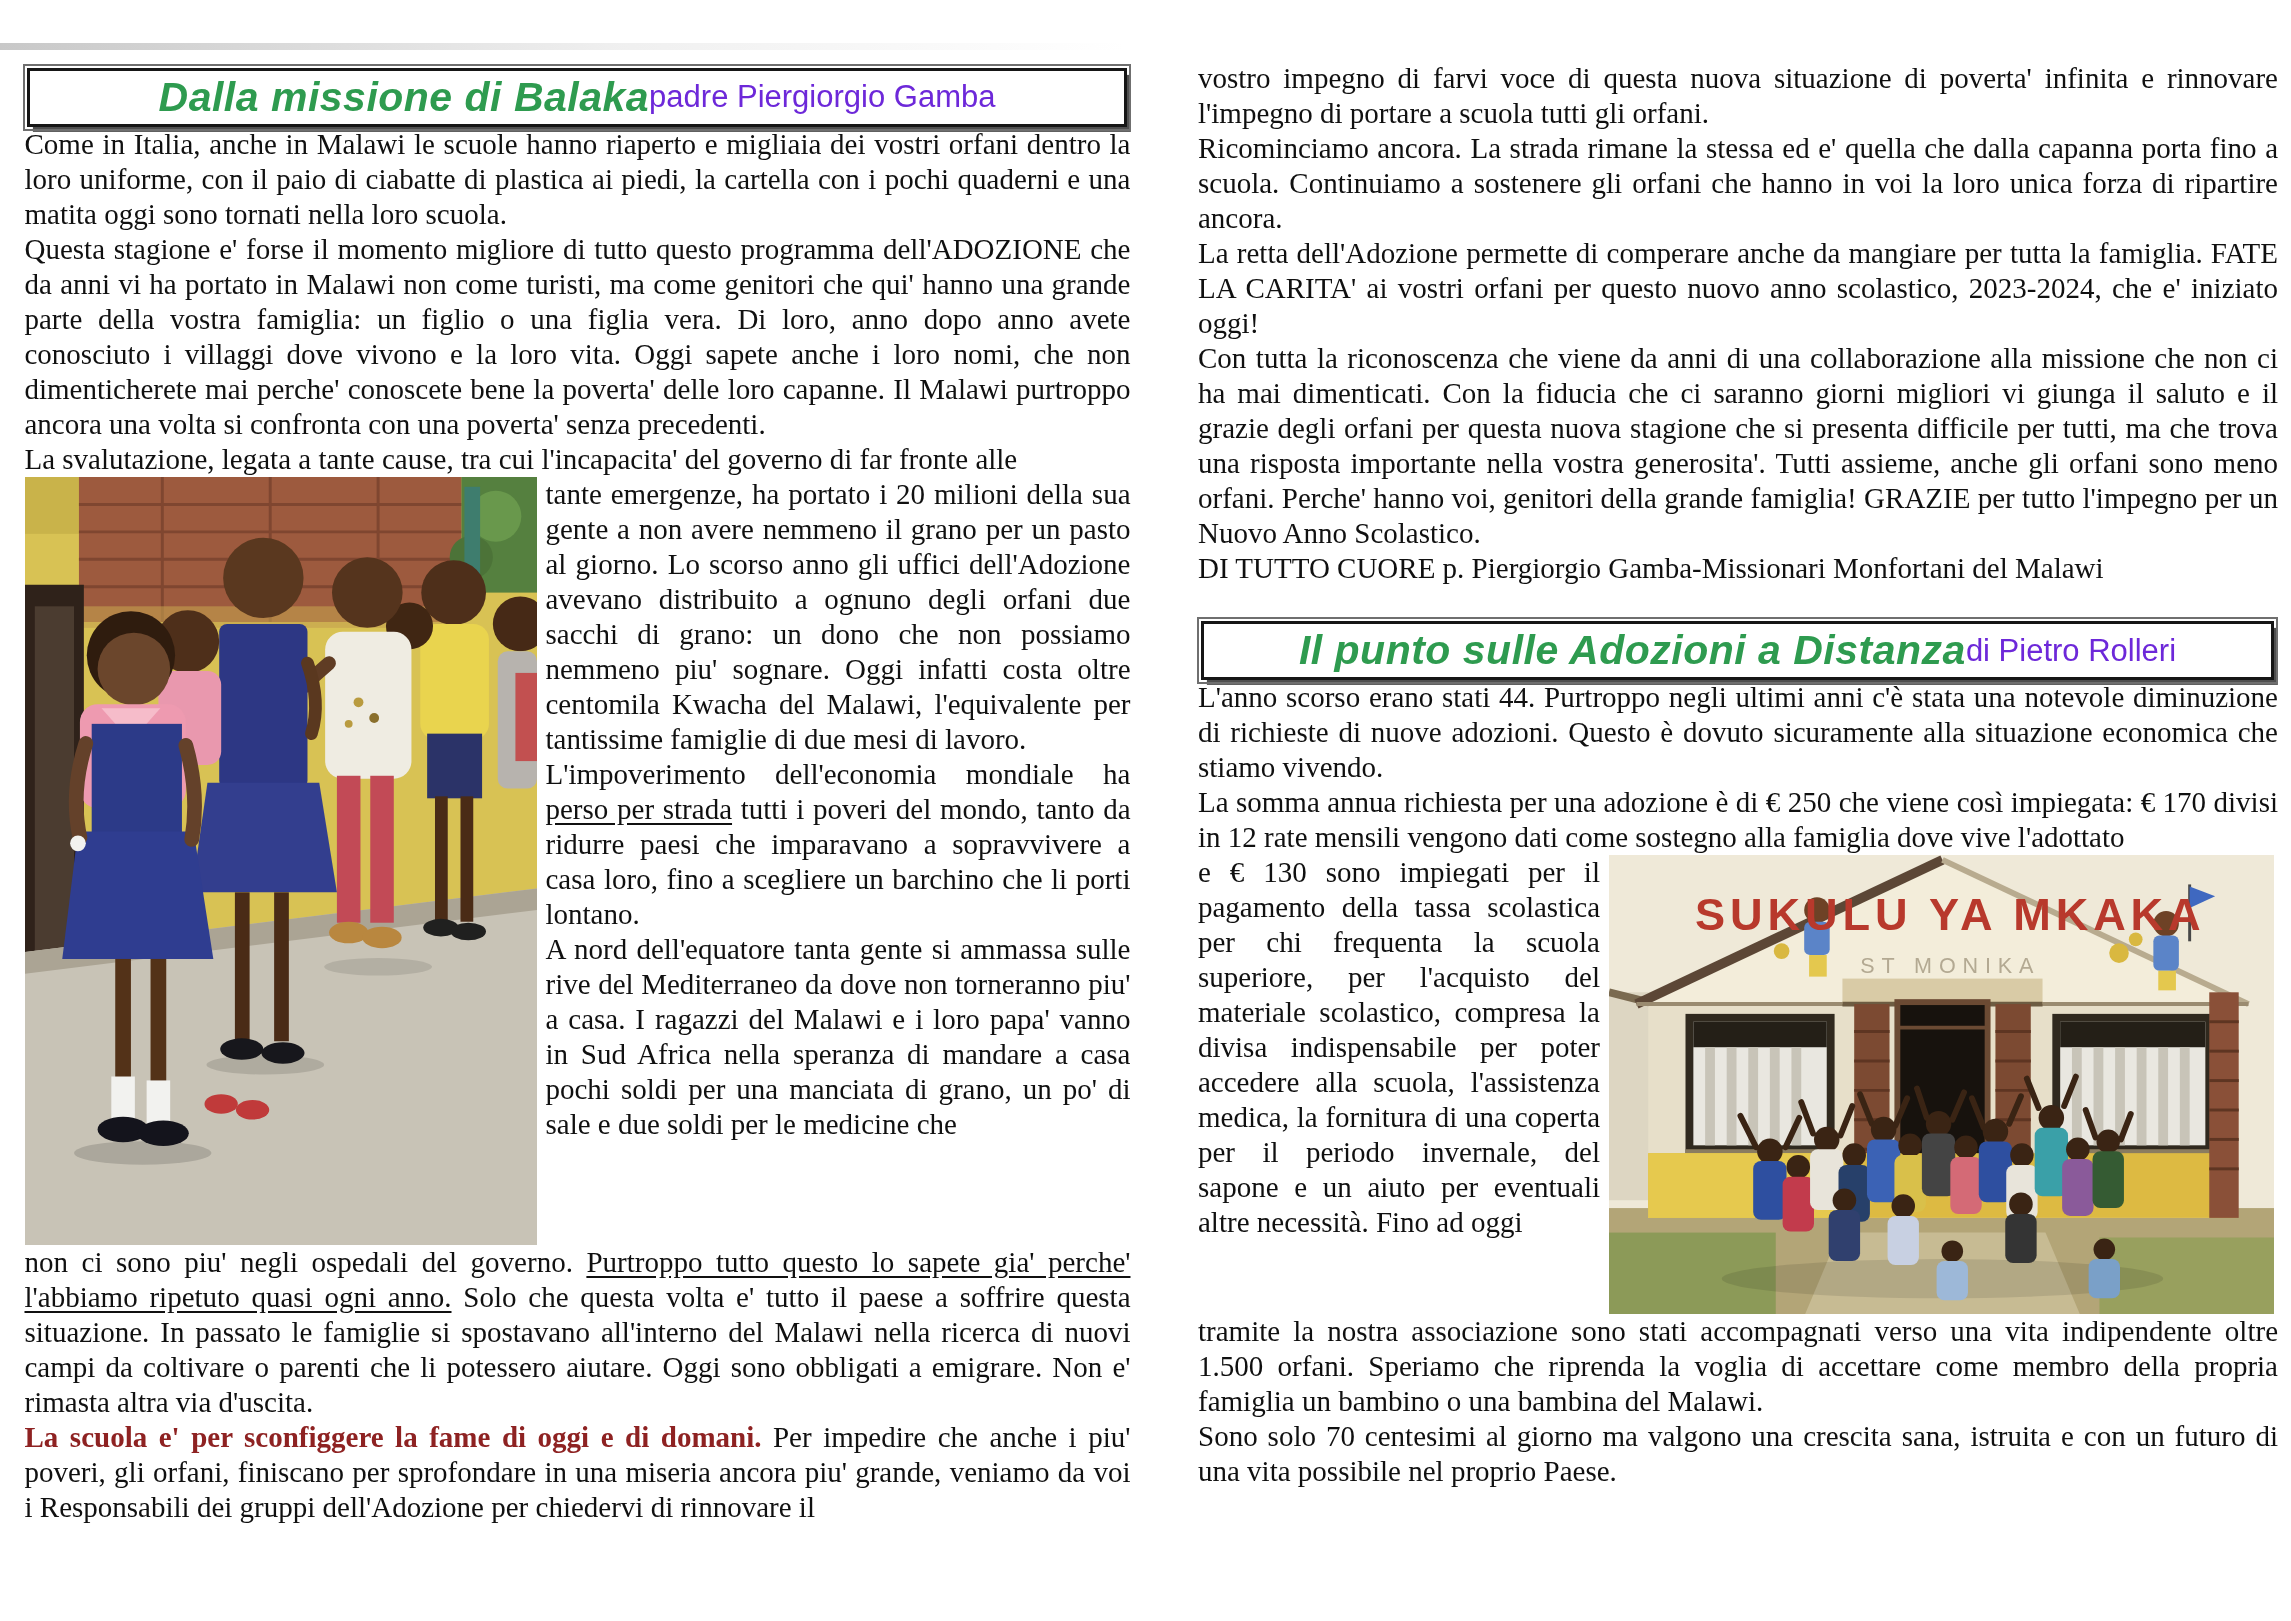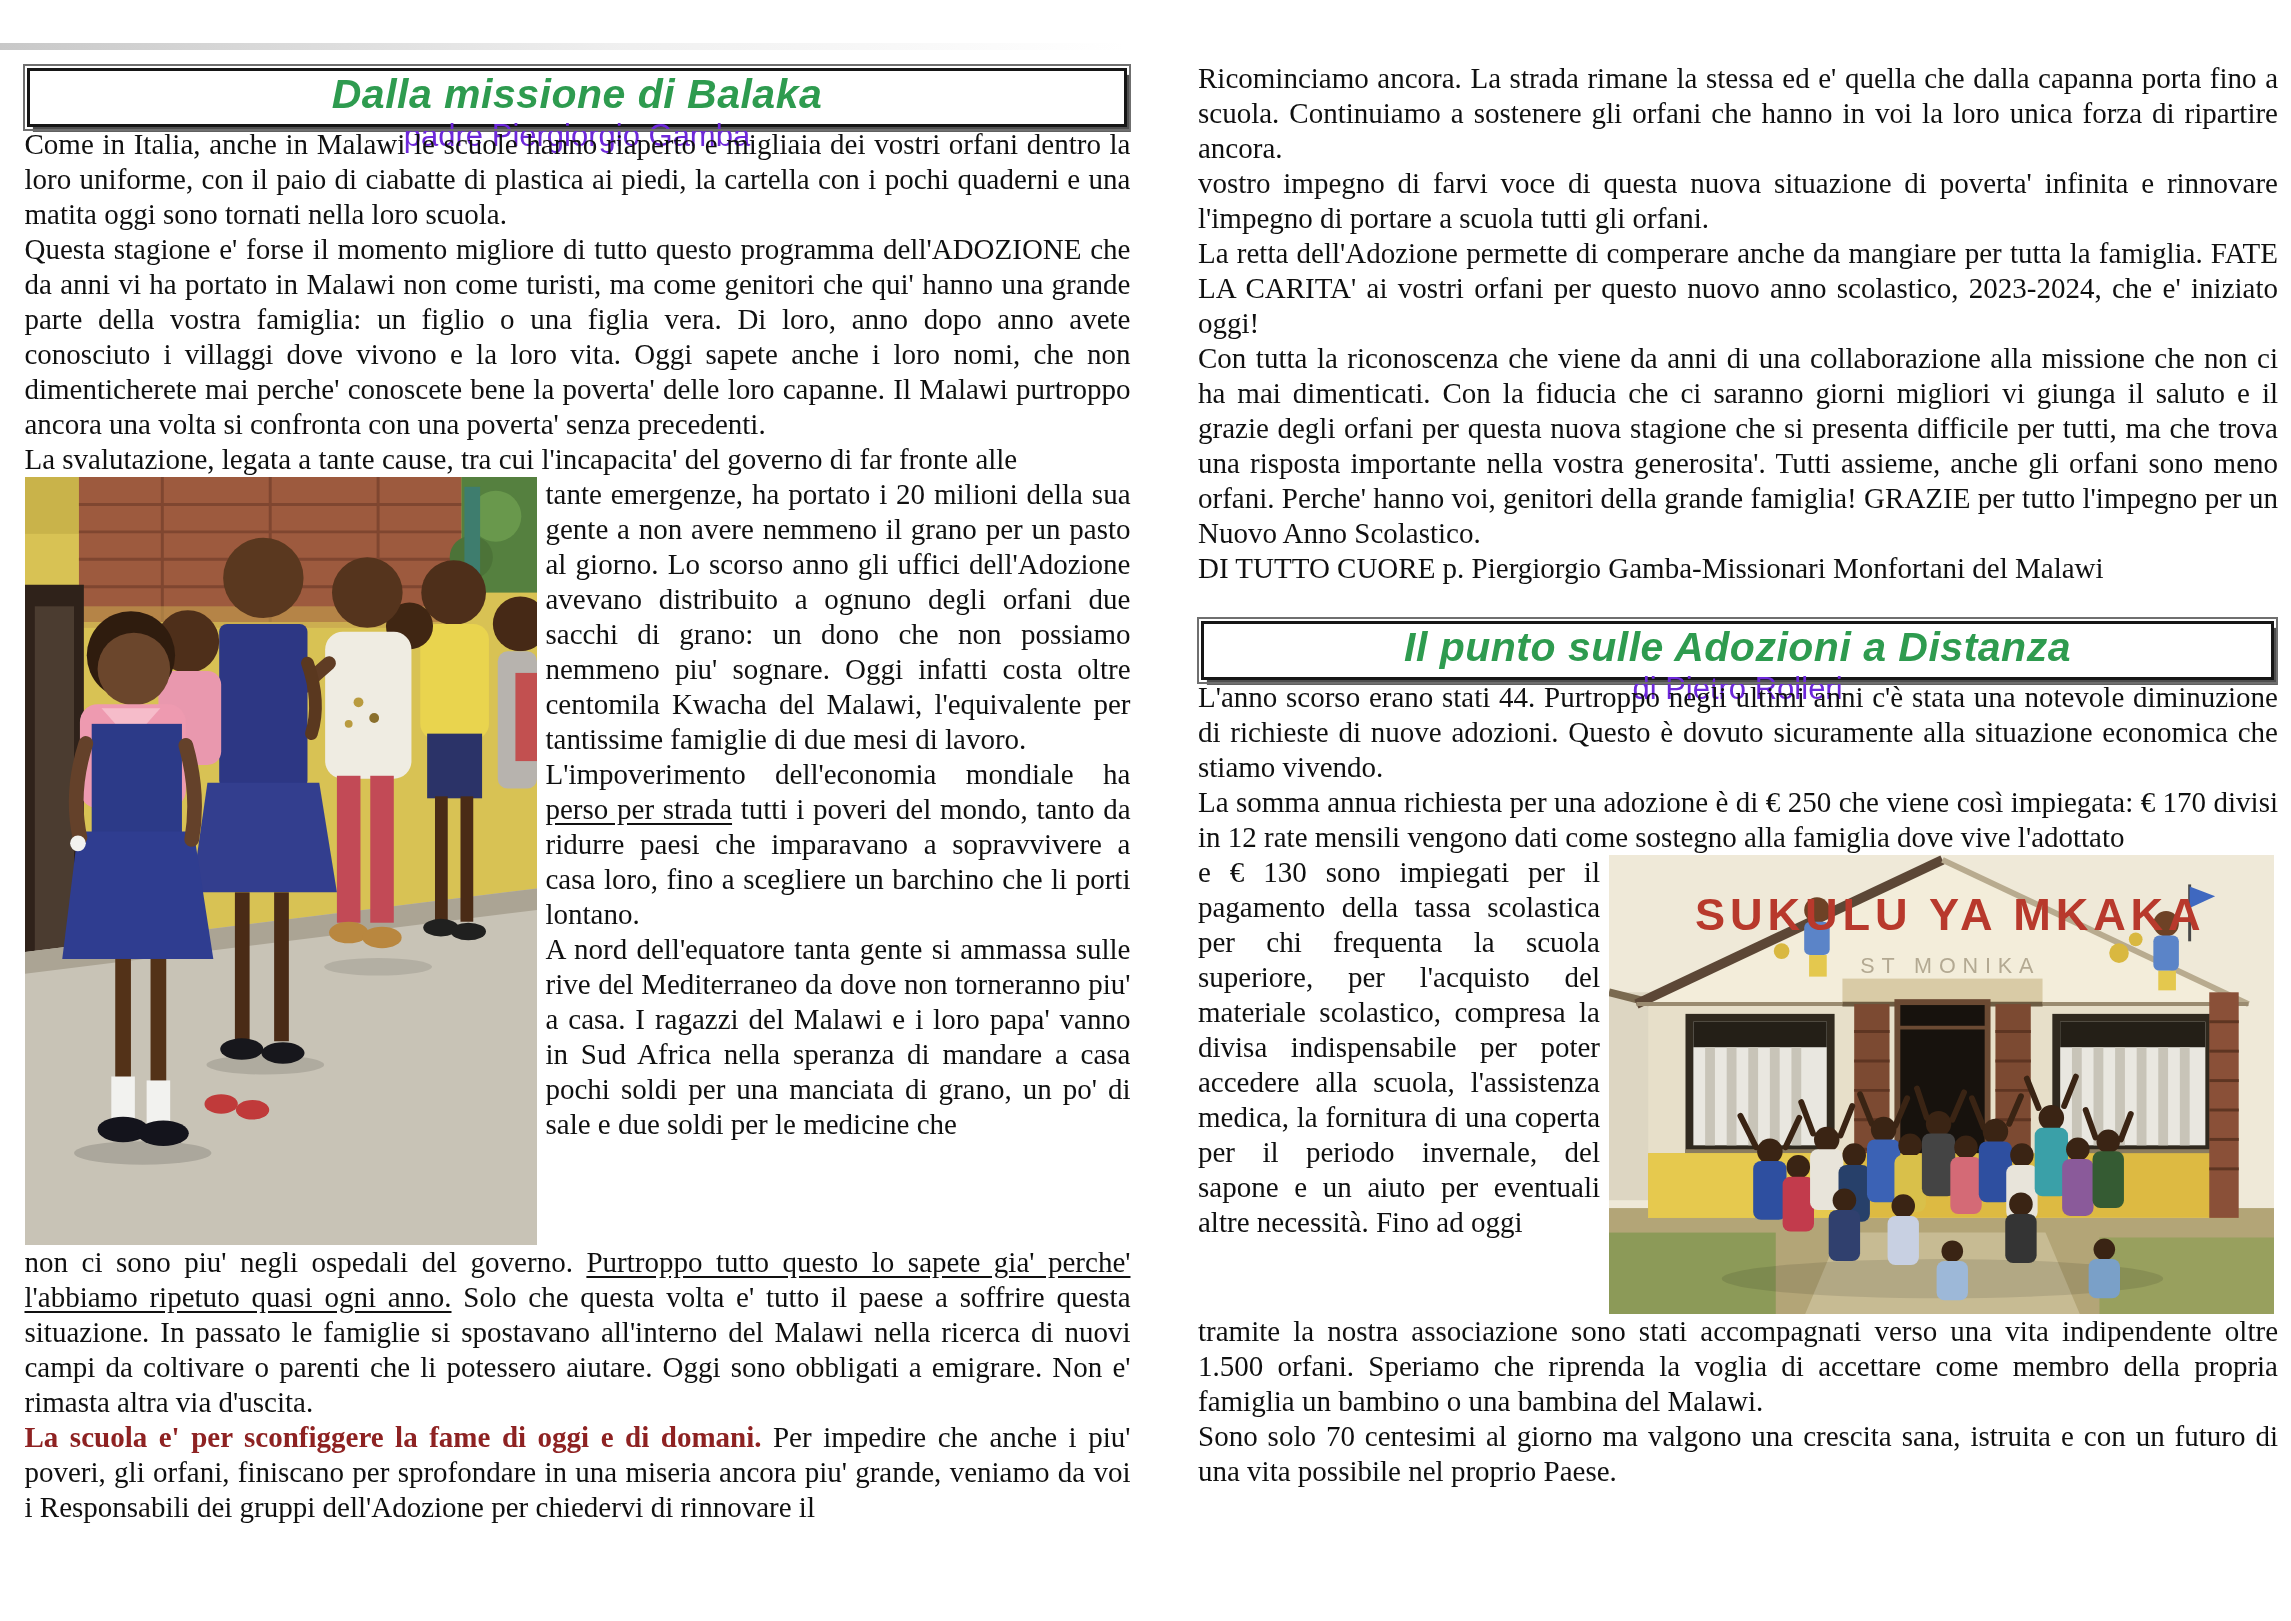--- a/index.html
+++ b/index.html
@@ -3,23 +3,23 @@
 <meta charset="utf-8">
 <style>
   html,body{margin:0;padding:0;background:#e8e8e8;}
   .page{position:relative;width:2292px;height:1621px;background:#ffffff;overflow:hidden;
         font-family:"Liberation Serif", serif;color:#101010;}
   .scan-smudge{position:absolute;left:0;top:43px;width:1127px;height:6.9px;
         background:linear-gradient(90deg,rgba(110,110,110,.38),rgba(170,170,170,.18) 55%,rgba(200,200,200,0));}
   .col{position:absolute;}
   .col-left{left:24.5px;top:65px;width:1106px;}
   .col-right{left:1198px;top:61px;width:1080px;}
-  .headerbox{display:flex;align-items:center;justify-content:flex-start;
+  .headerbox{display:flex;align-items:center;justify-content:center;
         border:3.9px solid #161616;outline:2px solid #6f6f6f;outline-offset:2.9px;
-        box-shadow:4.9px 5.9px 0 -1px #4f4f4f;padding:0 17.6px;height:53px;background:#fff;margin:2.9px 3.9px 0 2.9px;flex-direction:column;}
+        box-shadow:4.9px 5.9px 0 -1px #4f4f4f;padding:0 17.6px;height:53px;background:#fff;margin:2.9px 3.9px 0 2.9px;}
   .hb-title{font-family:"Liberation Sans",sans-serif;font-weight:bold;font-style:italic;
         font-size:41px;color:var(--header-green,#2e9b4f);letter-spacing:0.5px;white-space:nowrap;}
   .hb-author{font-family:"Liberation Sans",sans-serif;font-size:31px;color:#6d28d9;white-space:nowrap;}
   .blue-heading{font-family:"Liberation Sans",sans-serif;font-weight:bold;font-size:40px;line-height:45px;
         color:var(--heading-blue,#4d9bd5);margin:11.8px 0 7.8px 0;}
   p.body{font-size:29px;line-height:35px;margin:0;text-align:justify;}
   .u{text-decoration:underline;text-underline-offset:3.9px;}
   .lead-red{color:var(--accent-darkred,#8e2222);font-weight:bold;}
   .indent{text-indent:90px;}
   .wrap-row{display:flex;gap:9px;align-items:flex-start;}
@@ -137,22 +137,22 @@
         <p class="body"><span>L'impoverimento dell'economia mondiale ha </span><span class="u">perso per strada</span><span> tutti i poveri del mondo, tanto da ridurre paesi che imparavano a sopravvivere a casa loro, fino a scegliere un barchino che li porti lontano.</span></p>
         <p class="body">A nord dell'equatore tanta gente si ammassa sulle rive del Mediterraneo da dove non torneranno piu' a casa. I ragazzi del Malawi e i loro papa' vanno in Sud Africa nella speranza di mandare a casa pochi soldi per una manciata di grano, un po' di sale e due soldi per le medicine che</p>
       </div>
     </div>
 
     <p class="body"><span>non ci sono piu' negli ospedali del governo. </span><span class="u">Purtroppo tutto questo lo sapete gia' perche' l'abbiamo ripetuto quasi ogni anno.</span><span> Solo che questa volta e' tutto il paese a soffrire questa situazione. In passato le famiglie si spostavano all'interno del Malawi nella ricerca di nuovi campi da coltivare o parenti che li potessero aiutare. Oggi sono obbligati a emigrare. Non e' rimasta altra via d'uscita.</span></p>
     <p class="body"><span class="lead-red">La scuola e' per sconfiggere la fame di oggi e di domani.</span><span> Per impedire che anche i piu' poveri, gli orfani, finiscano per sprofondare in una miseria ancora piu' grande, veniamo da voi i Responsabili dei gruppi dell'Adozione per chiedervi di rinnovare il</span></p>
   </section>
 
   <section class="col col-right">
+    <p class="body">vostro impegno di farvi voce di questa nuova situazione di poverta' infinita e rinnovare l'impegno di portare a scuola tutti gli orfani.</p>
     <p class="body">Ricominciamo ancora. La strada rimane la stessa ed e' quella che dalla capanna porta fino a scuola. Continuiamo a sostenere gli orfani che hanno in voi la loro unica forza di ripartire ancora.</p>
-    <p class="body">vostro impegno di farvi voce di questa nuova situazione di poverta' infinita e rinnovare l'impegno di portare a scuola tutti gli orfani.</p>
     <p class="body">La retta dell'Adozione permette di comperare anche da mangiare per tutta la famiglia. FATE LA CARITA' ai vostri orfani per questo nuovo anno scolastico, 2023-2024, che e' iniziato oggi!</p>
     <p class="body">Con tutta la riconoscenza che viene da anni di una collaborazione alla missione che non ci ha mai dimenticati. Con la fiducia che ci saranno giorni migliori vi giunga il saluto e il grazie degli orfani per questa nuova stagione che si presenta difficile per tutti, ma che trova una risposta importante nella vostra generosita'. Tutti assieme, anche gli orfani sono meno orfani. Perche' hanno voi, genitori della grande famiglia! GRAZIE per tutto l'impegno per un Nuovo Anno Scolastico.</p>
     <p class="body">DI TUTTO CUORE p. Piergiorgio Gamba-Missionari Monfortani del Malawi</p>
 
     <div class="headerbox mt-box2">
       <span class="hb-title">Il punto sulle Adozioni a Distanza</span>
       <span class="hb-author">di Pietro Rolleri</span>
     </div>
 
     <p class="body">L'anno scorso erano stati 44. Purtroppo negli ultimi anni c'è stata una notevole diminuzione di richieste di nuove adozioni. Questo è dovuto sicuramente alla situazione economica che stiamo vivendo.</p>

